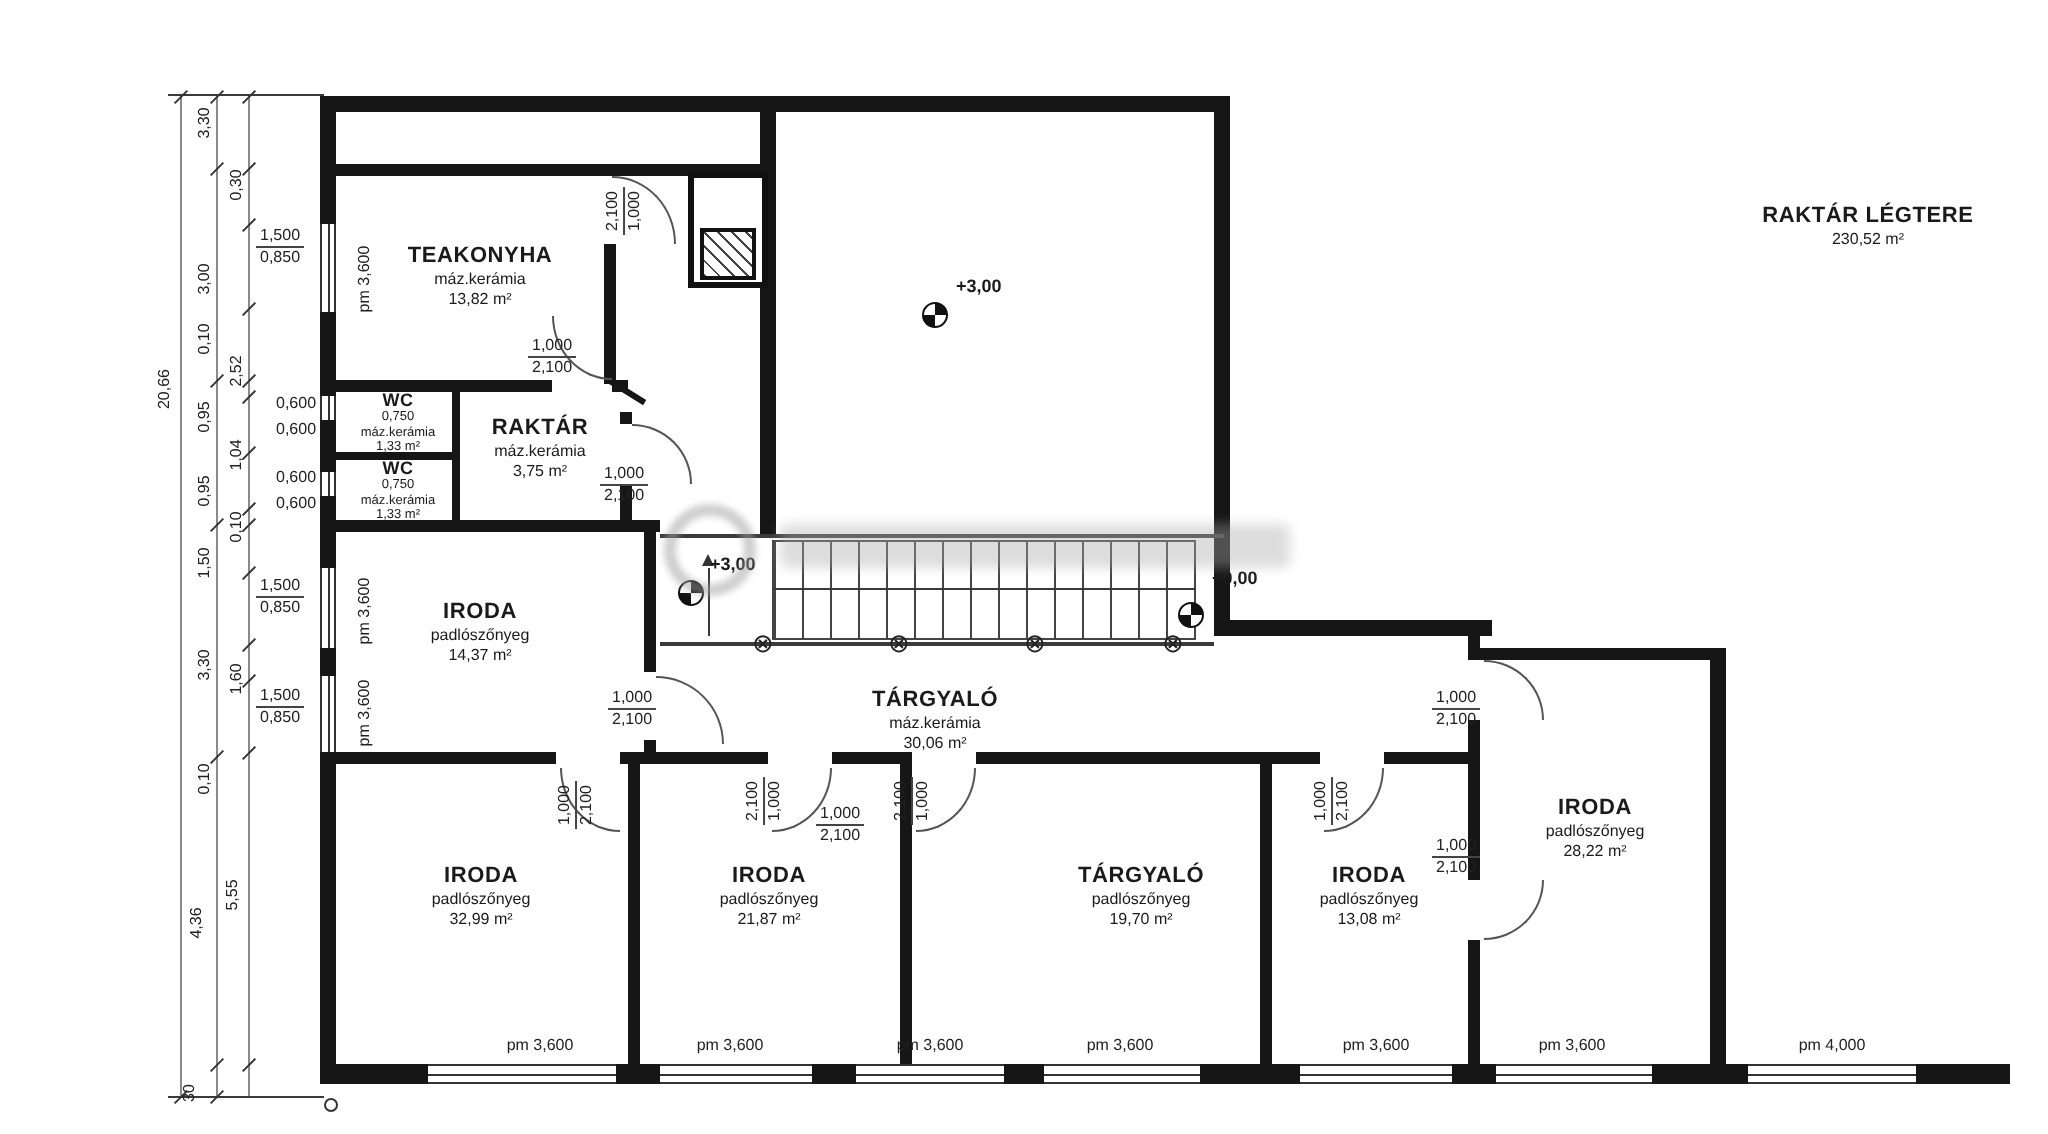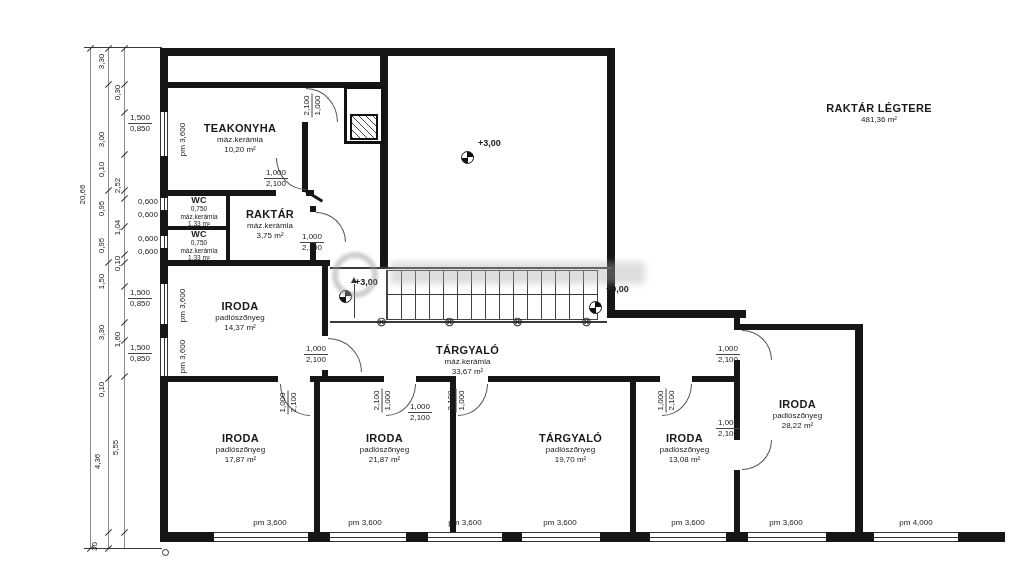--- a/index.html
+++ b/index.html
@@ -250,28 +250,28 @@
   </div>
   <div class="fdim" style="left:716px;top:344px">
     <span class="top">1,000</span>
     <span>2,100</span>
   </div>
   <div class="fdim" style="left:716px;top:418px">
     <span class="top">1,000</span>
     <span>2,100</span>
   </div>
 
-  <div class="room" style="left:814px;top:102px;width:130px">
+  <div class="room" style="left:869px;top:102px;width:130px">
     <div class="rname">RAKTÁR LÉGTERE</div>
-    <div class="rsub">481,36 m²</div>
+    <div class="rsub">230,52 m²</div>
   </div>
   <div class="room" style="left:188px;top:122px;width:104px">
     <div class="rname">TEAKONYHA</div>
     <div class="rsub">máz.kerámia</div>
-    <div class="rsub">10,20 m²</div>
+    <div class="rsub">13,82 m²</div>
   </div>
   <div class="room sm" style="left:172px;top:195px;width:54px">
     <div class="rname">WC</div>
     <div class="rsub">0,750</div>
     <div class="rsub">máz.kerámia</div>
     <div class="rsub">1,33 m²</div>
   </div>
   <div class="room" style="left:230px;top:208px;width:80px">
     <div class="rname">RAKTÁR</div>
     <div class="rsub">máz.kerámia</div>
@@ -284,26 +284,26 @@
     <div class="rsub">1,33 m²</div>
   </div>
   <div class="room" style="left:190px;top:300px;width:100px">
     <div class="rname">IRODA</div>
     <div class="rsub">padlószőnyeg</div>
     <div class="rsub">14,37 m²</div>
   </div>
   <div class="room" style="left:410px;top:344px;width:115px">
     <div class="rname">TÁRGYALÓ</div>
     <div class="rsub">máz.kerámia</div>
-    <div class="rsub">33,67 m²</div>
+    <div class="rsub">30,06 m²</div>
   </div>
   <div class="room" style="left:188px;top:432px;width:105px">
     <div class="rname">IRODA</div>
     <div class="rsub">padlószőnyeg</div>
-    <div class="rsub">17,87 m²</div>
+    <div class="rsub">32,99 m²</div>
   </div>
   <div class="room" style="left:337px;top:432px;width:95px">
     <div class="rname">IRODA</div>
     <div class="rsub">padlószőnyeg</div>
     <div class="rsub">21,87 m²</div>
   </div>
   <div class="room" style="left:513px;top:432px;width:115px">
     <div class="rname">TÁRGYALÓ</div>
     <div class="rsub">padlószőnyeg</div>
     <div class="rsub">19,70 m²</div>

